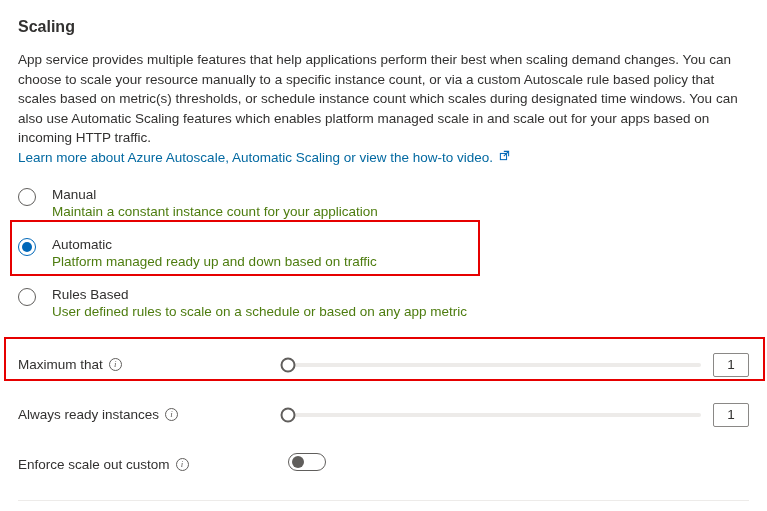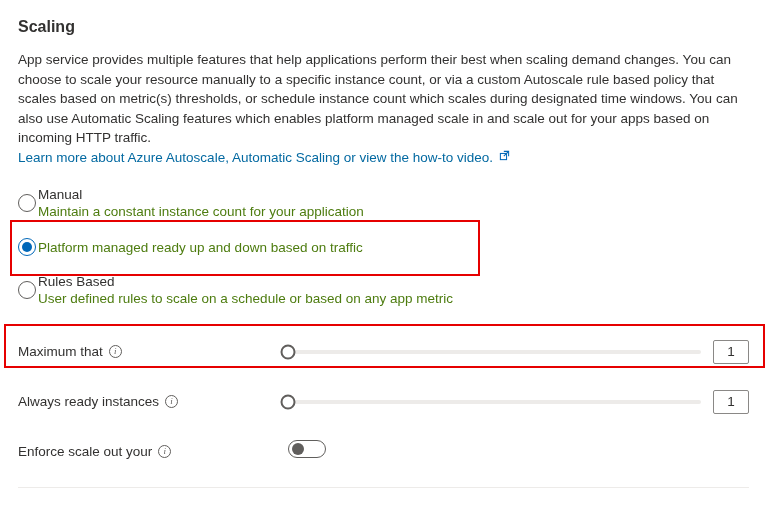--- a/index.html
+++ b/index.html
@@ -43,21 +43,21 @@
       padding-top: 4px;
       display: flex;
       align-items: center;
       gap: 6px;
     }
     .form-control-col {
       flex: 1;
       position: relative;
     }
     .radio-group { display: flex; flex-direction: column; gap: 18px; }
-    .radio-item { display: flex; align-items: center; gap: 2px; }
+    .radio-item { display: flex; align-items: flex-start; gap: 16px; }
     .radio-circle {
       width: 18px; height: 18px;
       border: 1px solid #605e5c;
       border-radius: 50%;
       flex-shrink: 0;
       margin-top: 1px;
       position: relative;
       cursor: pointer;
     }
     .radio-circle.selected { border-color: #0067b8; }
@@ -192,20 +192,21 @@
           <span class="radio-circle"></span>
           <div class="radio-body">
             <span class="radio-title">Manual</span>
             <span class="radio-sub">Maintain a constant instance count for your application</span>
           </div>
         </div>
 
         <div class="radio-item">
           <span class="radio-circle selected"></span>
           <div class="radio-body">
+            <span class="radio-title">Automatic</span>
             <span class="radio-sub">Platform managed ready up and down based on traffic</span>
           </div>
         </div>
 
         <div class="radio-item">
           <span class="radio-circle"></span>
           <div class="radio-body">
             <span class="radio-title">Rules Based</span>
             <span class="radio-sub">User defined rules to scale on a schedule or based on any app metric</span>
           </div>
@@ -243,21 +244,21 @@
         <div class="slider-track">
           <div class="slider-thumb"></div>
         </div>
         <input class="num-input" value="1" style="">
       </div>
     </div>
   </div>
 
   <div class="form-row" style="margin-top:18px;">
     <div class="form-label-col">
-      <span>Enforce scale out your</span>
+      <span>Enforce scale out custom</span>
       <span class="info-icon">i</span>
     </div>
     <div class="form-control-col">
       <span class="toggle">
         <span class="toggle-knob"></span>
       </span>
     </div>
   </div>
 
 </div>

